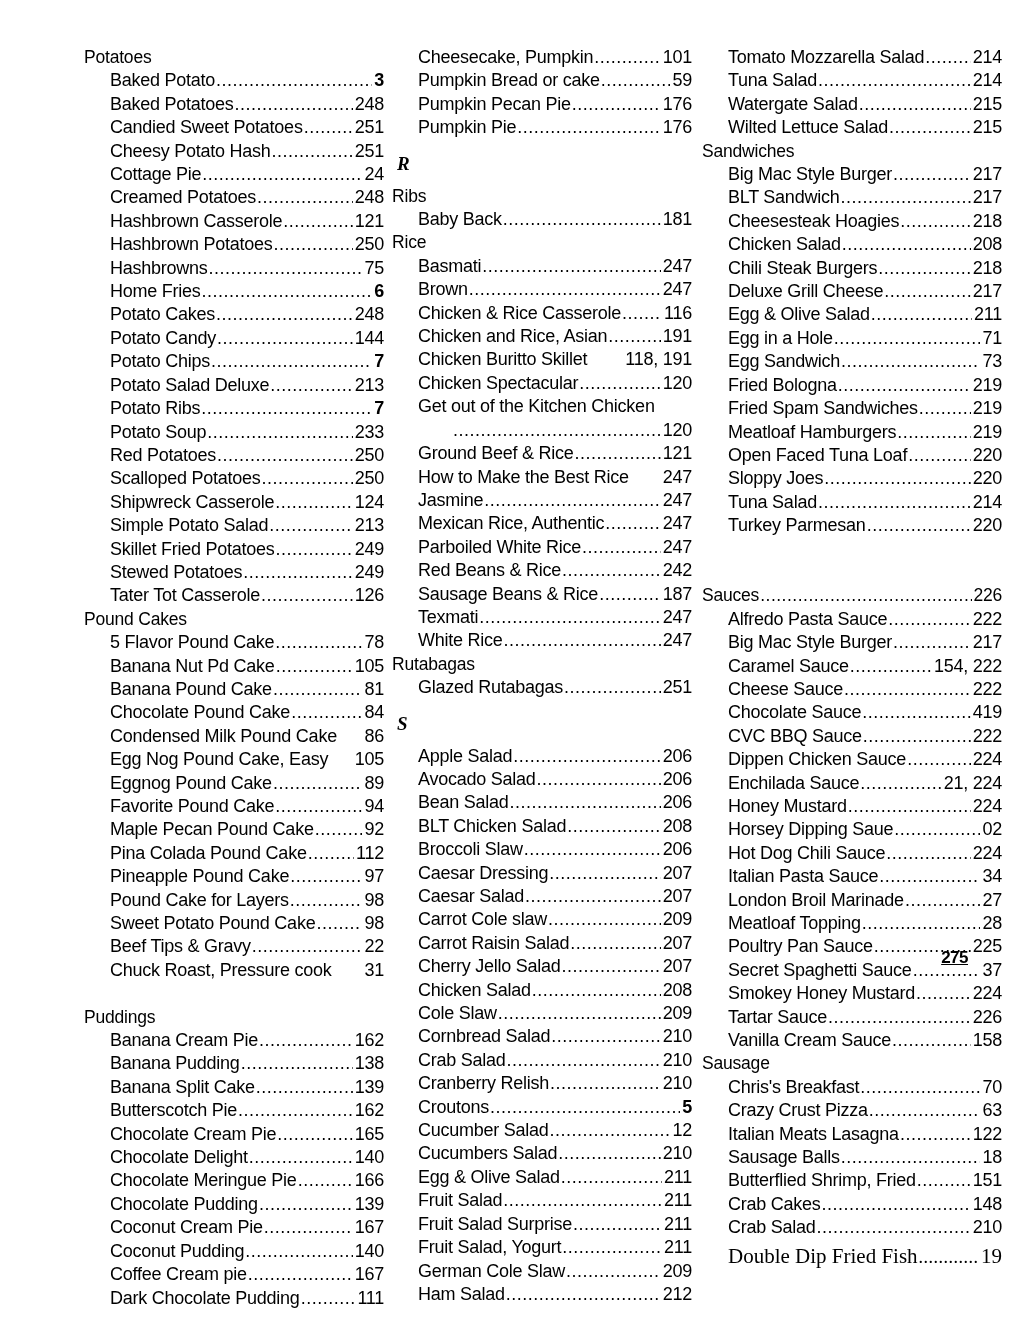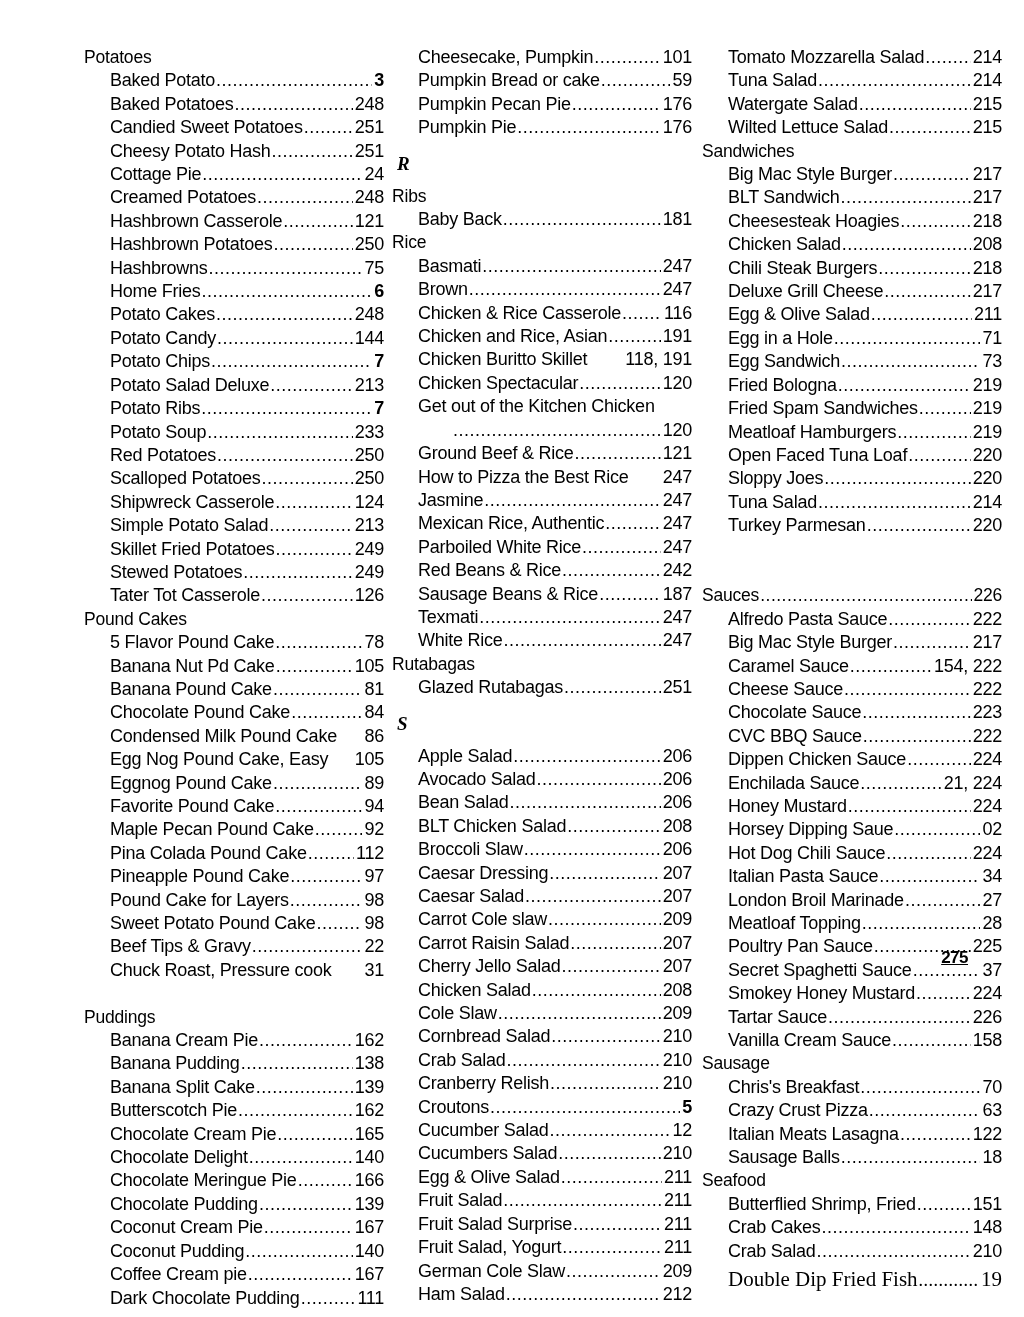--- a/index.html
+++ b/index.html
@@ -434,21 +434,21 @@
           <span class="t"></span>
           <span class="leader">................................................................</span>
           <span class="p">120</span>
         </div>
         <div class="entry">
           <span class="t">Ground Beef &amp; Rice</span>
           <span class="leader">................................................................</span>
           <span class="p">121</span>
         </div>
         <div class="entry">
-          <span class="t">How to Pizza the Best Rice</span>
+          <span class="t">How to Make the Best Rice</span>
           <span class="gap"></span>
           <span class="p">247</span>
         </div>
         <div class="entry">
           <span class="t">Jasmine</span>
           <span class="leader">................................................................</span>
           <span class="p">247</span>
         </div>
         <div class="entry">
           <span class="t">Mexican Rice, Authentic</span>
@@ -733,21 +733,21 @@
           <span class="p">154, 222</span>
         </div>
         <div class="entry">
           <span class="t">Cheese Sauce</span>
           <span class="leader">................................................................</span>
           <span class="p">222</span>
         </div>
         <div class="entry">
           <span class="t">Chocolate Sauce</span>
           <span class="leader">................................................................</span>
-          <span class="p">223</span>
+          <span class="p">419</span>
         </div>
         <div class="entry">
           <span class="t">CVC BBQ Sauce</span>
           <span class="leader">................................................................</span>
           <span class="p">222</span>
         </div>
         <div class="entry">
           <span class="t">Dippen Chicken Sauce</span>
           <span class="leader">................................................................</span>
           <span class="p">224</span>
@@ -826,21 +826,20 @@
         <div class="entry">
           <span class="t">Italian Meats Lasagna</span>
           <span class="leader">................................................................</span>
           <span class="p">122</span>
         </div>
         <div class="entry">
           <span class="t">Sausage Balls</span>
           <span class="leader">................................................................</span>
           <span class="p">18</span>
         </div>
-        <div class="group">Seafood</div>
         <div class="entry">
           <span class="t">Butterflied Shrimp, Fried</span>
           <span class="leader">................................................................</span>
           <span class="p">151</span>
         </div>
         <div class="entry">
           <span class="t">Crab Cakes</span>
           <span class="leader">................................................................</span>
           <span class="p">148</span>
         </div>

